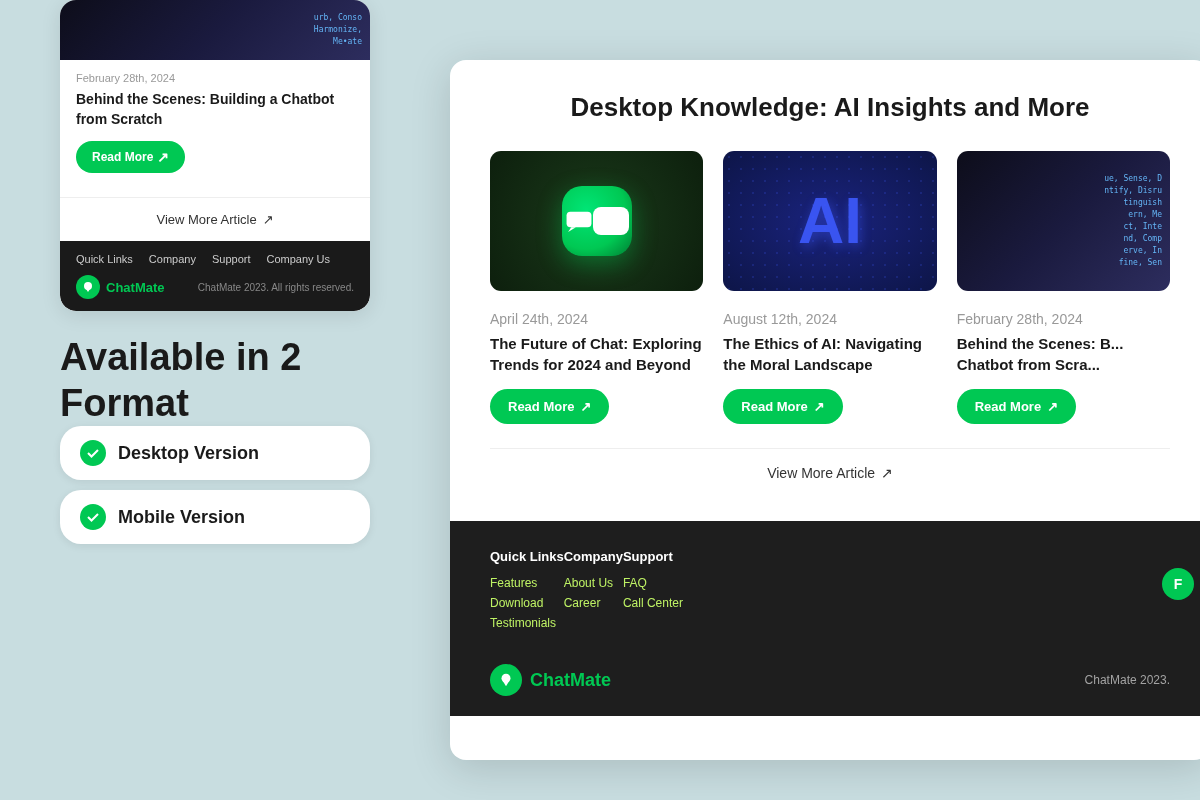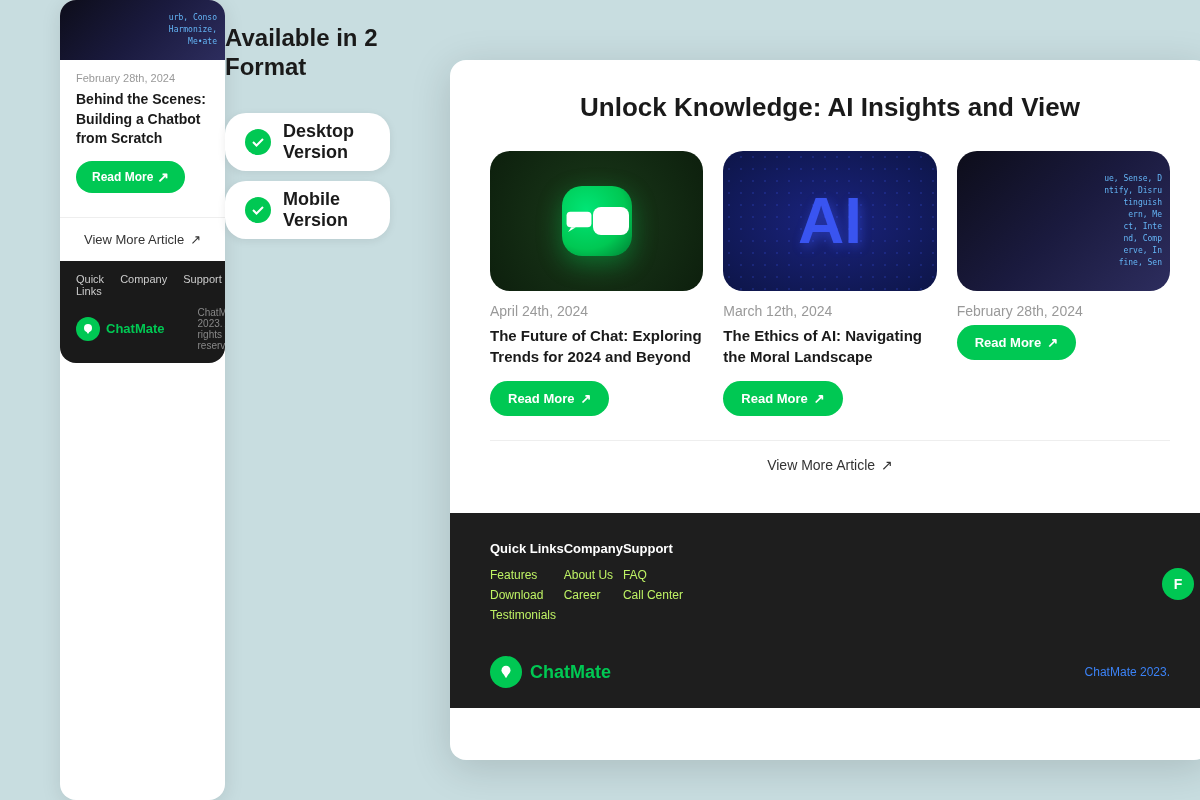--- a/index.html
+++ b/index.html
@@ -13,21 +13,21 @@
     }
 
     
     .left-panel {
       position: absolute;
       left: 60px;
       top: 0;
       width: 330px;
       height: 800px;
       display: flex;
-      flex-direction: row;
+      flex-direction: column;
     }
 
     .phone-card {
       background: #fff;
       border-radius: 16px;
       overflow: hidden;
       width: 310px;
       margin-top: 0;
       box-shadow: 0 4px 20px rgba(0,0,0,0.1);
     }
@@ -149,31 +149,31 @@
       margin-left: 33px;
     }
 
     
     .formats-section {
       margin-top: 24px;
       width: 310px;
     }
 
     .formats-title {
-      font-size: 24px;
+      font-size: 38px;
       font-weight: 800;
       color: #1a1a1a;
       line-height: 1.2;
-      margin-bottom: 31px;
+      margin-bottom: 0;
     }
 
     .format-option {
       background: #fff;
       border-radius: 21px;
-      padding: 8px 20px;
+      padding: 14px 20px;
       margin-bottom: 10px;
       display: flex;
       align-items: center;
       gap: 12px;
       box-shadow: 0 2px 8px rgba(0,0,0,0.08);
     }
 
     .format-check {
       width: 26px;
       height: 26px;
@@ -228,23 +228,23 @@
     }
 
     .article-card {
       flex: 1;
       min-width: 0;
     }
 
     .article-card-image {
       width: 100%;
       height: 140px;
-      border-radius: 20px;
+      border-radius: 11px;
       overflow: hidden;
-      margin-bottom: 12px;
+      margin-bottom: 20px;
     }
 
     
     .img-chat {
       background: radial-gradient(circle at center, #1a3a1a 0%, #0d1f0d 100%);
       display: flex;
       align-items: center;
       justify-content: center;
     }
 
@@ -402,21 +402,21 @@
       justify-content: center;
     }
 
     .desktop-brand-name {
       color: #00c853;
       font-size: 18px;
       font-weight: 700;
     }
 
     .desktop-copyright {
-      color: #3b82f6;
+      color: #a3a3a3;
       font-size: 12px;
     }
 
     .f-badge {
       width: 32px;
       height: 32px;
       background: #00c853;
       border-radius: 50%;
       display: flex;
       align-items: center;
@@ -494,21 +494,21 @@
       </div>
       <span class="format-label">Mobile Version</span>
     </div>
   </div>
 
 </div>
 
 <div class="right-panel">
 
   <div class="desktop-main">
-    <h2 class="desktop-section-title">Unlock Knowledge: AI Insights and View</h2>
+    <h2 class="desktop-section-title">Desktop Knowledge: AI Insights and More</h2>
 
     <div class="articles-grid">
 
       <div class="article-card">
         <div class="article-card-image img-chat">
           <div class="chat-bubble-icon">
             <svg viewBox="0 0 36 28" fill="white" width="28" height="22">
               <rect x="2" y="2" width="32" height="20" rx="5" ry="5" fill="white"></rect>
               <polygon points="8,22 4,28 14,22" fill="white"></polygon>
             </svg>
@@ -520,35 +520,36 @@
           <span>Read More</span>
           <span>↗</span>
         </button>
       </div>
 
       <div class="article-card">
         <div class="article-card-image img-ai">
           <div class="ai-dots-bg"></div>
           <span class="ai-letters">AI</span>
         </div>
-        <div class="article-meta-date">March 12th, 2024</div>
+        <div class="article-meta-date">August 12th, 2024</div>
         <div class="article-meta-title">The Ethics of AI: Navigating the Moral Landscape</div>
         <button class="desktop-read-more-btn">
           <span>Read More</span>
           <span>↗</span>
         </button>
       </div>
 
       <div class="article-card">
         <div class="article-card-image img-code">
           <div class="code-snippet">
             ue, Sense, D<br>ntify, Disru<br>tinguish<br>ern, Me<br>ct, Inte<br>nd, Comp<br>erve, In<br>fine, Sen
           </div>
         </div>
         <div class="article-meta-date">February 28th, 2024</div>
+        <div class="article-meta-title">Behind the Scenes: B...<br>Chatbot from Scra...</div>
         <button class="desktop-read-more-btn">
           <span>Read More</span>
           <span>↗</span>
         </button>
       </div>
 
     </div>
 
     <div class="desktop-view-more">
       <span>View More Article</span>

